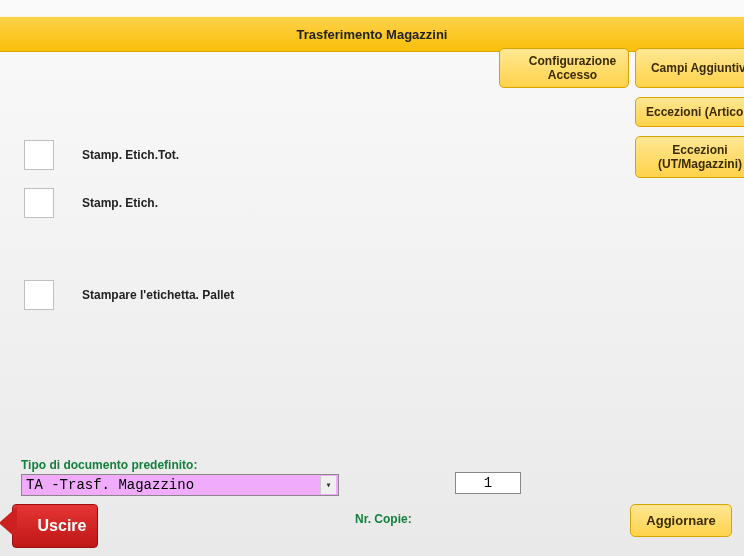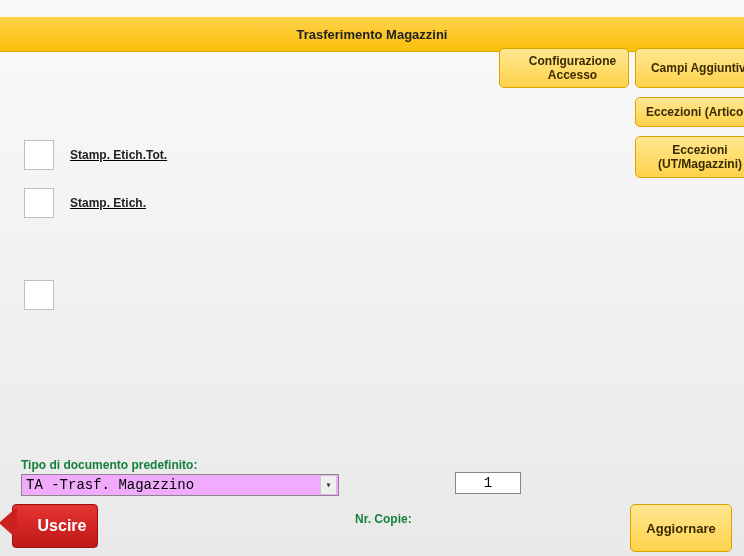--- a/index.html
+++ b/index.html
@@ -47,22 +47,21 @@
   #btn-campi    { left: 635px; top: 48px; width: 130px; }
   #btn-ecc-art  { left: 635px; top: 97px; width: 130px; height: 30px; }
   #btn-ecc-utm  { left: 635px; top: 136px; width: 130px; height: 42px; }
 
   
   .check-row {
     position: absolute;
     left: 24px;
     display: flex;
     align-items: center;
-    gap: 16px;
-    text-decoration: underline;
+    gap: 28px;
   }
   .check-row .box {
     width: 30px; height: 30px;
     background: #fff;
     border: 1px solid #bfbfbf;
     cursor: pointer;
   }
   .check-row .lbl {
     font-size: 12px;
     font-weight: bold;
@@ -138,21 +137,21 @@
     position: absolute;
     left: -14px; top: 2px;
     width: 0; height: 0;
     border-top: 16px solid transparent;
     border-bottom: 16px solid transparent;
     border-right: 18px solid #cd2121;
   }
   .update-btn {
     position: absolute;
     right: 12px; top: 504px;
-    width: 102px; height: 48px;
+    width: 102px; height: 33px;
     background: linear-gradient(to bottom, #ffe793, #ffd24a);
     border: 1px solid #d9a300;
     border-radius: 5px;
     color: #3a2b00;
     font-weight: bold;
     font-size: 13px;
     display: flex;
     align-items: center;
     justify-content: center;
     cursor: pointer;
@@ -181,20 +180,21 @@
 <div id="row-1" class="check-row">
   <div class="box"></div>
   <span class="lbl">Stamp. Etich.Tot.</span>
 </div>
 <div id="row-2" class="check-row">
   <div class="box"></div>
   <span class="lbl">Stamp. Etich.</span>
 </div>
 <div id="row-3" class="check-row">
   <div class="box"></div>
+  <span class="lbl">Stampare l'etichetta. Pallet</span>
 </div>
 
 <div id="lbl-doc-type" class="form-label">Tipo di documento predefinito:</div>
 <div class="select">
   <span>TA -Trasf. Magazzino</span>
   <span class="arrow">▾</span>
 </div>
 <div id="lbl-copies" class="form-label">Nr. Copie:</div>
 <div class="num-input">
   <span>1</span>

